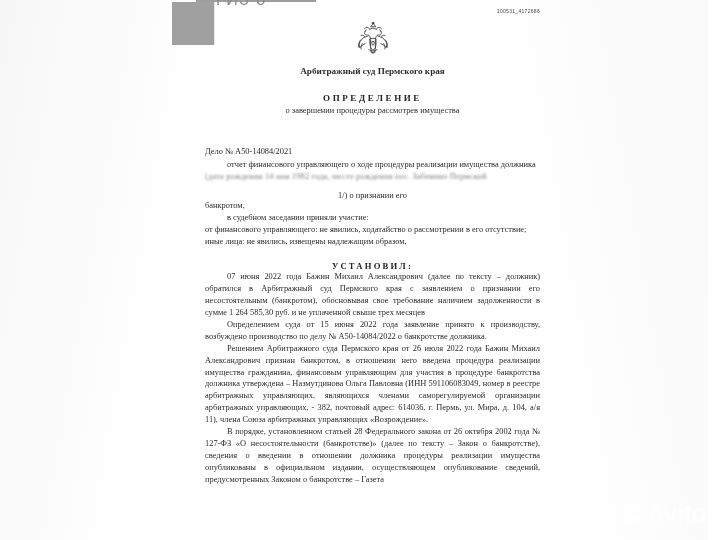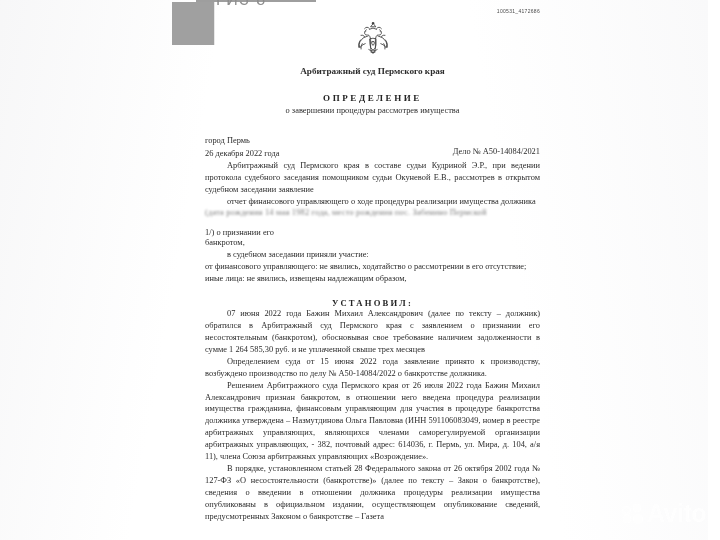--- a/index.html
+++ b/index.html
@@ -140,21 +140,21 @@
   .gap-md { margin-top: 11px; }
 
   .blurred {
     filter: blur(1.15px);
     opacity: 0.62;
     font-size: 7.6px;
     letter-spacing: 0.2px;
   }
 
   .right-frag {
-    text-align: left;
+    text-align: center;
     font-size: 8.4px;
     margin-top: 9px;
     color: #2b2b2b;
   }
 
   .section-head {
     text-align: center;
     font-size: 8.6px;
     font-weight: bold;
     letter-spacing: 2.2px;
@@ -244,28 +244,23 @@
         </g>
       </svg>
     </div>
 
     <div class="court-name">Арбитражный суд Пермского края</div>
 
     <div class="doc-type">ОПРЕДЕЛЕНИЕ</div>
     <div class="doc-subtitle">о завершении процедуры рассмотрев имущества</div>
 
     <div class="meta-row">
-      <div class="meta-left">
-        <div>город Пермь</div>
-        <div>26 декабря 2022 года</div>
-      </div>
       <div class="meta-right">Дело № А50-14084/2021</div>
     </div>
 
-    <p class="body-par indent gap-md">Арбитражный суд Пермского края в составе судьи Кудриной Э.Р., при ведении протокола судебного заседания помощником судьи Окуневой Е.В., рассмотрев в открытом судебном заседании заявление</p>
 
     <p class="body-par indent gap-sm">отчет финансового управляющего о ходе процедуры реализации имущества должника</p>
 
 
     <p class="body-par blurred">(дата рождения 14 мая 1982 года, место рождения пос. Забенино Пермской</p>
 
     <div class="right-frag">1/) о признании его</div>
 
     <p class="body-par">банкротом,</p>
 

